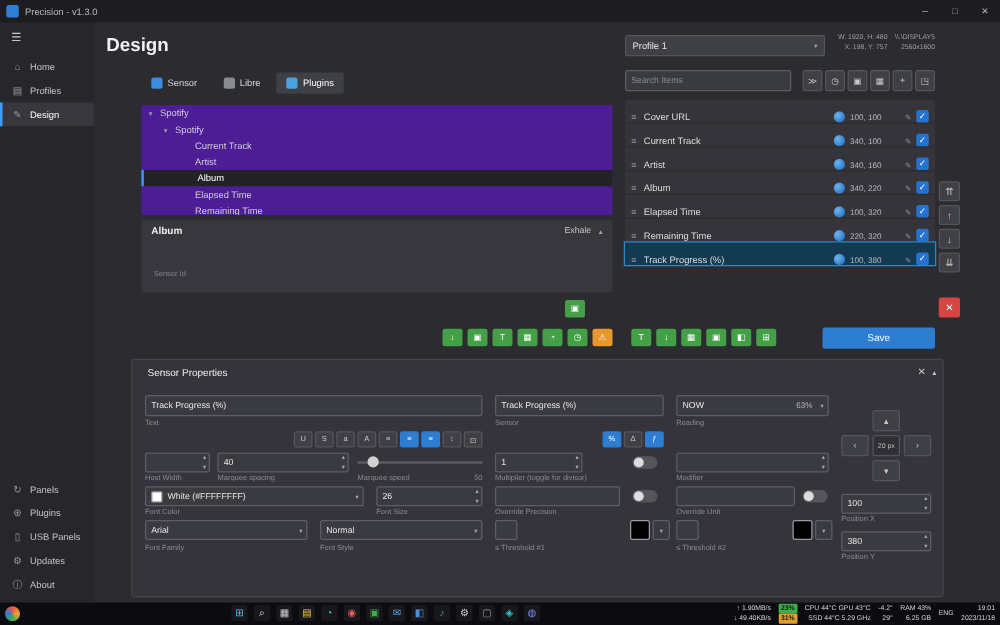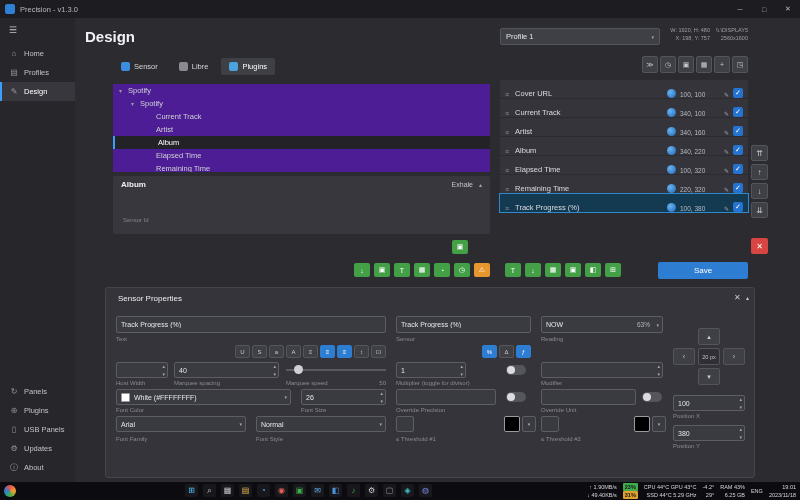--- a/index.html
+++ b/index.html
@@ -264,20 +264,21 @@
   <div class="display-info">
     <div class="di-col">
       <div>W: 1920, H: 480</div>
       <div>X: 198, Y: 757</div>
     </div>
     <div class="di-col">
       <div>\\.\DISPLAY5</div>
       <div>2560x1600</div>
     </div>
   </div>
+  <input class="real-input search-input" placeholder="Search Items" style="">
   <div class="rp-toolbar">
 
       <div class="tool-btn">≫</div>
 
       <div class="tool-btn">◷</div>
 
       <div class="tool-btn">▣</div>
 
       <div class="tool-btn">▦</div>
 

